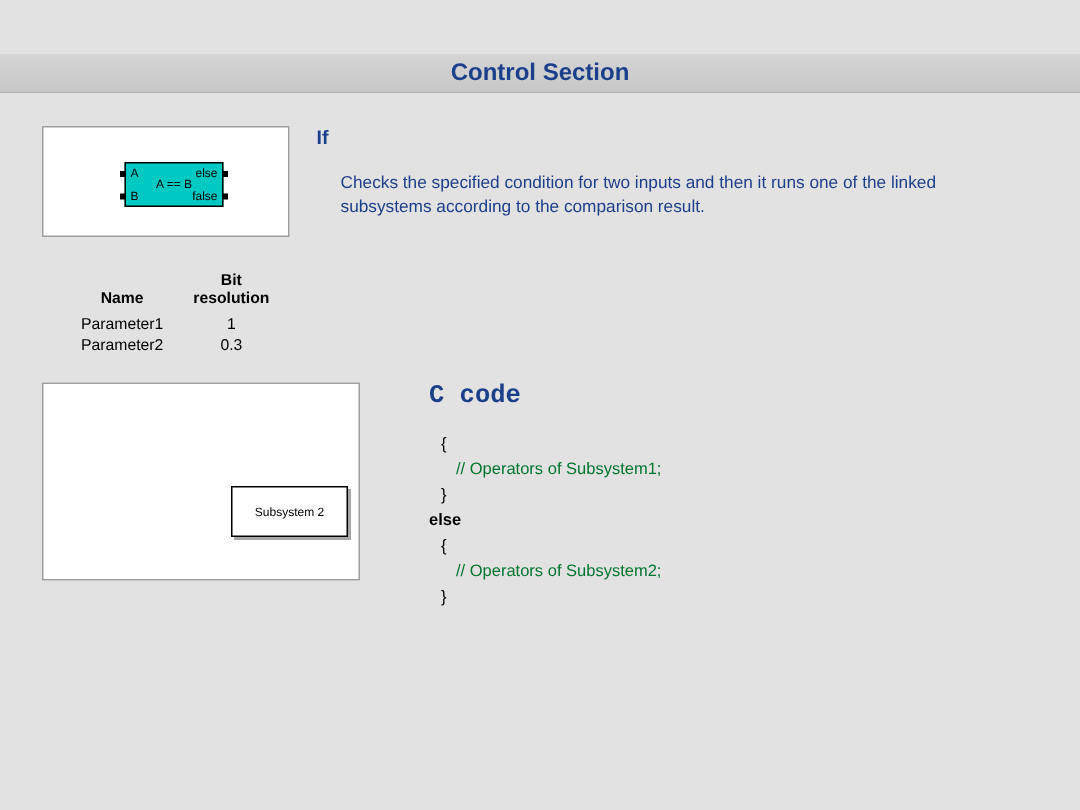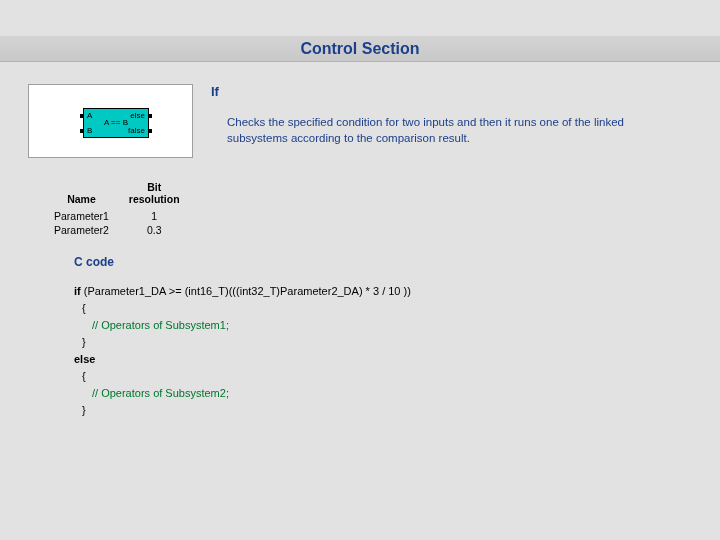--- a/index.html
+++ b/index.html
@@ -130,24 +130,25 @@
     border: 1px solid #000;
     box-shadow: 2px 2px 0 rgba(0,0,0,0.35);
     font-size: 8px;
     display: flex;
     align-items: center;
     justify-content: center;
     background: #fff;
   }
   .code-col { flex: 1; }
   .code-title {
-    font-size: 12px;
+    font-size: 17px;
     font-weight: bold;
     color: #1b3f8a;
     margin: 0 0 14px 0;
+    font-family: Liberation Mono, monospace;
   }
   .code-block {
     font-size: 11px;
     line-height: 1.55;
     color: #000;
   }
   .code-block .kw { font-weight: bold; }
   .code-block .cm { color: #00752d; }
   .code-block .ind { padding-left: 8px; display: inline-block; }
   .code-block .ind2 { padding-left: 18px; display: inline-block; }
@@ -189,25 +190,27 @@
   </tr>
   <tr>
     <td>Parameter2</td>
     <td class="center">0.3</td>
   </tr>
 </tbody>
   </table>
 
 <div class="row2">
   <div class="sim-col">
+    <div class="sim-box">
+      <div class="sub2">Subsystem 2</div>
+    </div>
   </div>
   <div class="code-col">
     <div class="code-title">C code</div>
     <div class="code-block">
-      <div><span class="kw">if</span><span> (Parameter1_DA &gt;= (int16_T)(((int32_T)Parameter2_DA) * 3 / 10 ))</span></div>
       <div><span class="ind"> {</span></div>
       <div><span class="ind2 cm">// Operators of Subsystem1;</span></div>
       <div><span class="ind"> }</span></div>
       <div><span class="kw">else</span></div>
       <div><span class="ind"> {</span></div>
       <div><span class="ind2 cm">// Operators of Subsystem2;</span></div>
       <div><span class="ind"> }</span></div>
     </div>
   </div>
 </div>

